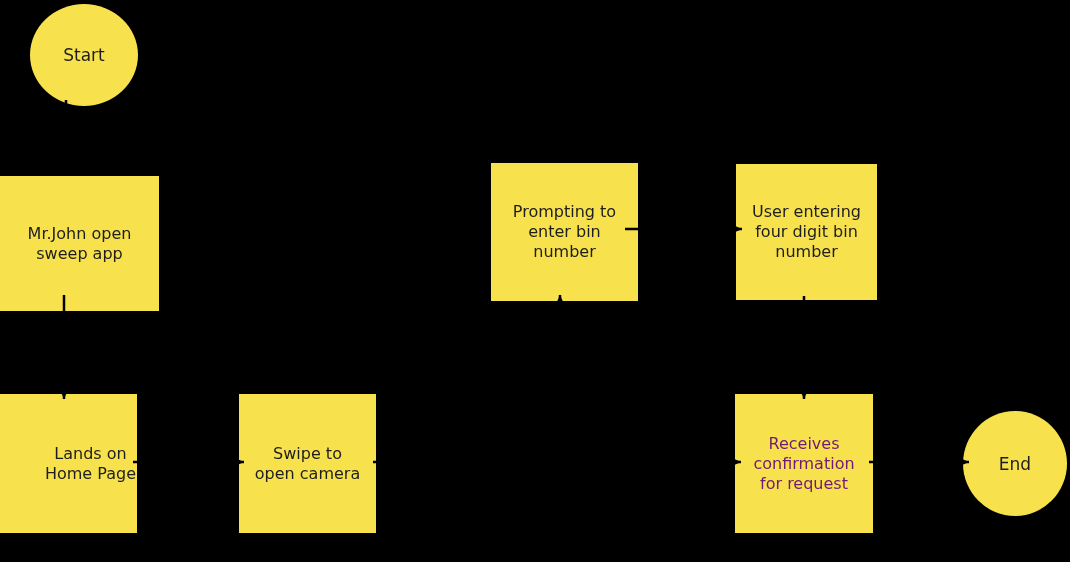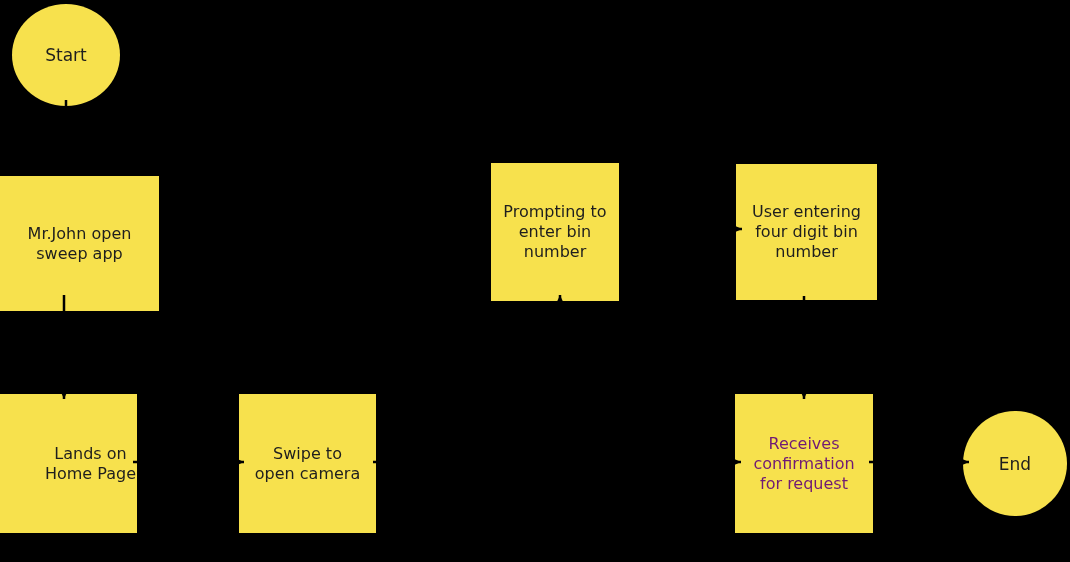--- a/index.html
+++ b/index.html
@@ -33,23 +33,23 @@
     width: 100%;
   }
   .circle { border-radius: 50%; }
   .circle .label { font-size: 17px; }
   .diamond {
     clip-path: polygon(50% 0%, 100% 50%, 50% 100%, 0% 50%);
   }
   .gray-text .label { color: #701a75; }
 
   
-  #node-start        { left: 12px;  top: 4px;   width: 108px; height: 102px; }
+  #node-start        { left: 30px;  top: 4px;   width: 108px; height: 102px; }
   #node-open-app     { left: 0px;   top: 176px; width: 159px; height: 135px; }
-  #node-prompt-bin   { left: 491px; top: 163px; width: 128px; height: 138px; }
+  #node-prompt-bin   { left: 491px; top: 163px; width: 147px; height: 138px; }
   #node-user-enter   { left: 736px; top: 164px; width: 141px; height: 136px; }
   #node-lands-home   { left: 0px;   top: 394px; width: 137px; height: 139px; padding-left: 44px; }
   #node-swipe-camera { left: 239px; top: 394px; width: 137px; height: 139px; }
   #node-scan-success { left: 464px; top: 369px; width: 193px; height: 187px; }
   #node-receives     { left: 735px; top: 394px; width: 138px; height: 139px; }
   #node-end          { left: 963px; top: 411px; width: 104px; height: 105px; align-items: center; }
 
   #connector-layer {
     position: absolute;
     left: 0; top: 0;

